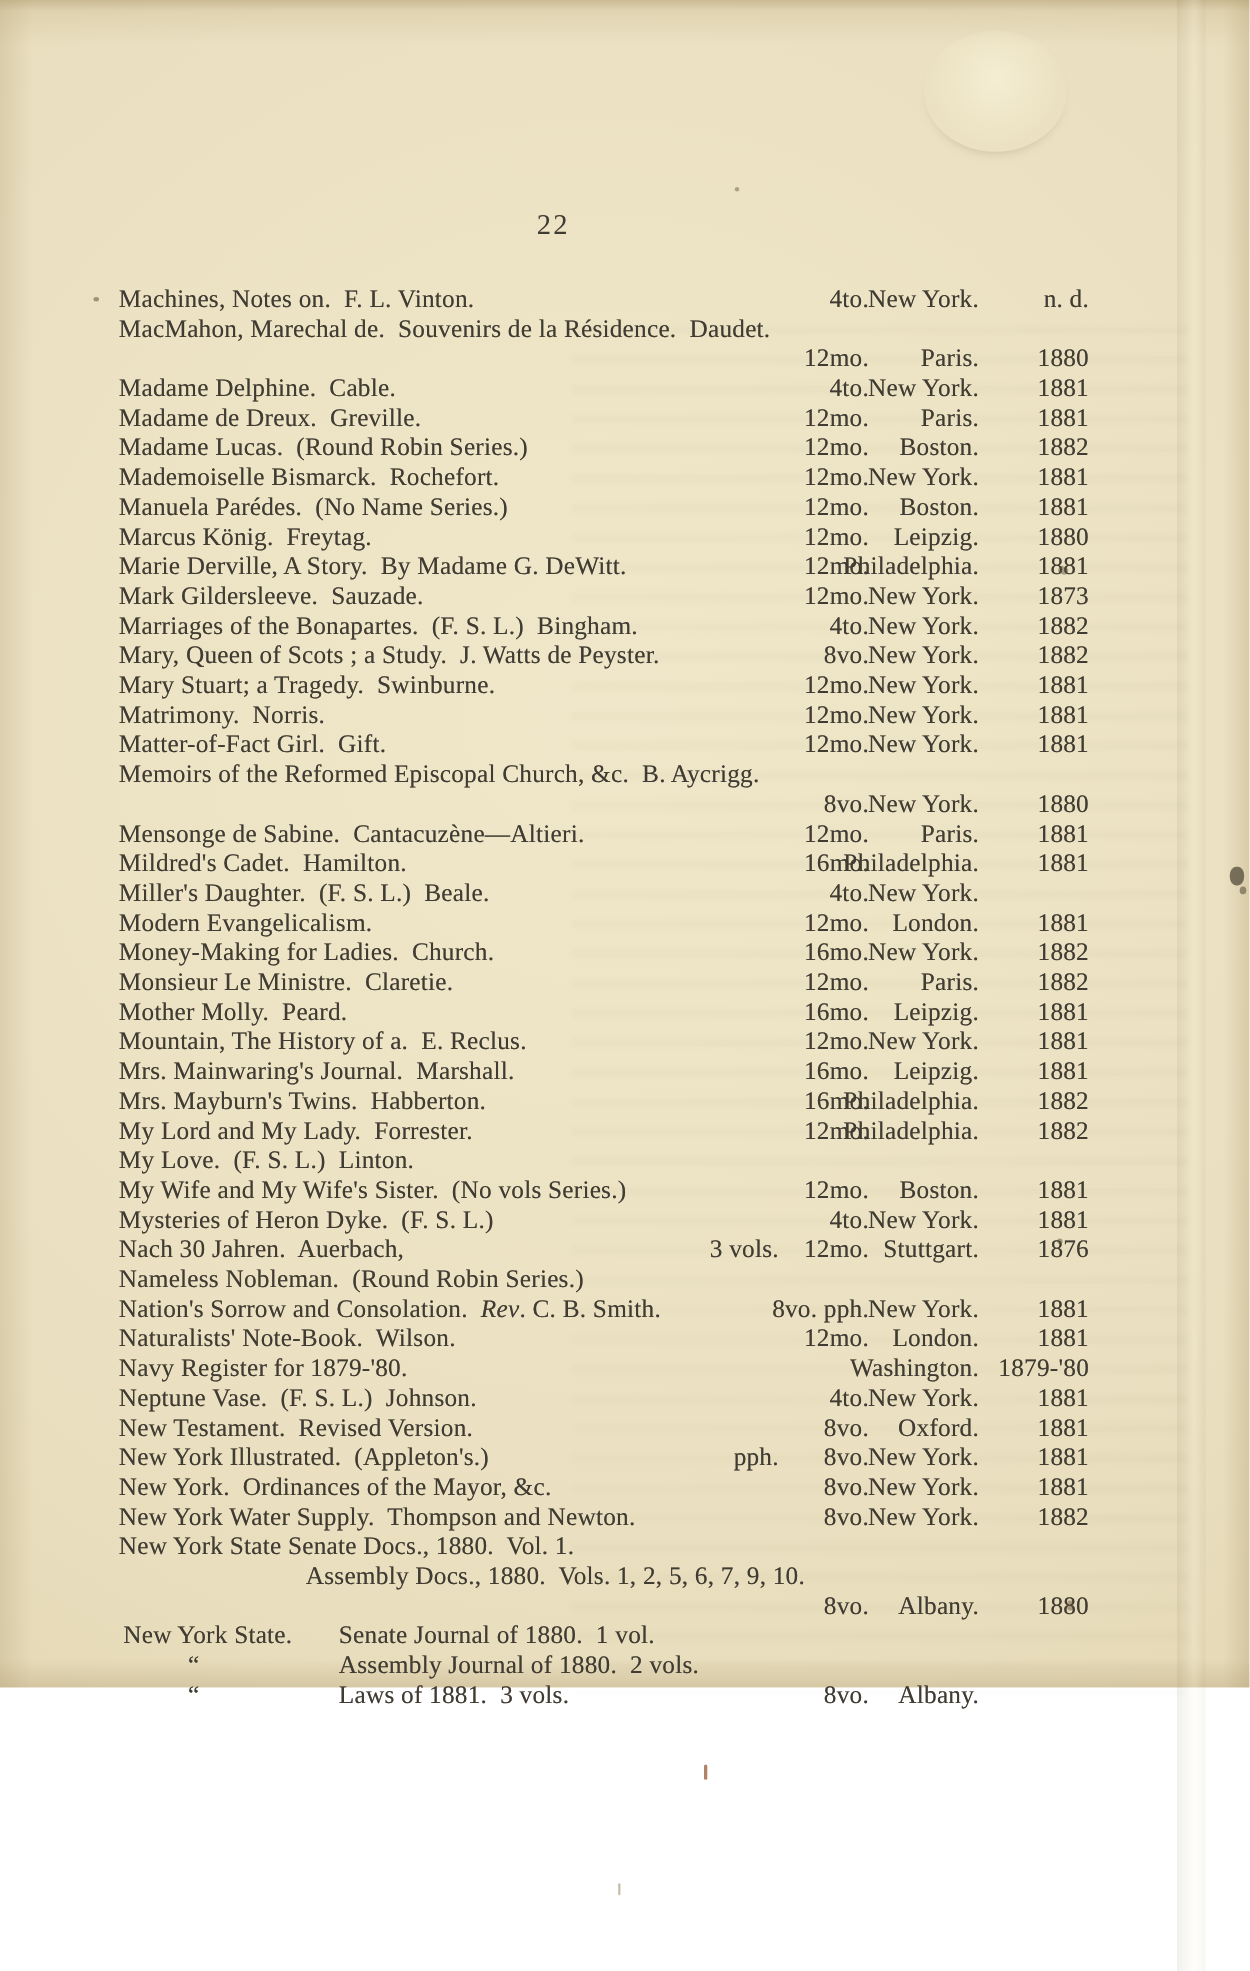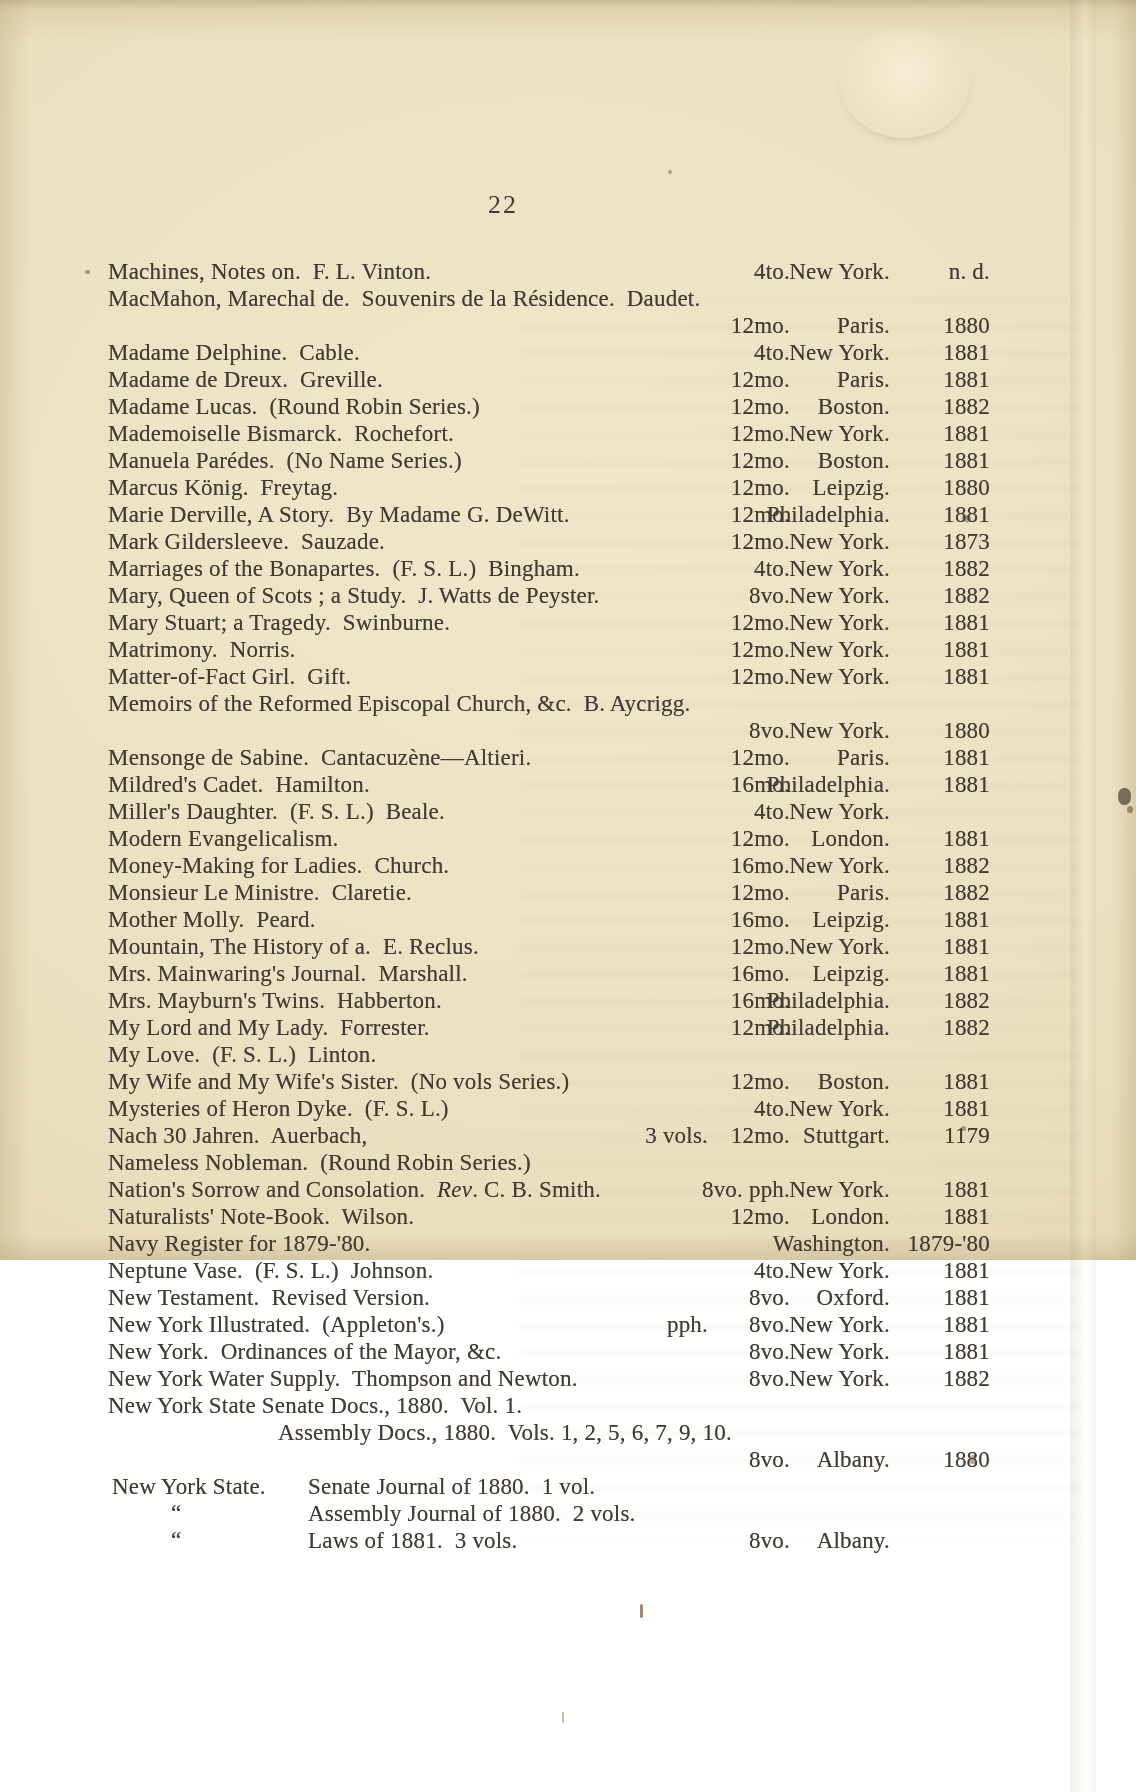--- a/index.html
+++ b/index.html
@@ -1,21 +1,21 @@
 <!DOCTYPE html>
 <html><head>
 <meta charset="utf-8">
 <style>
   html,body{margin:0;padding:0;}
   body{
     width:1136px;height:1792px;overflow:hidden;
     font-family:"Liberation Serif","DejaVu Serif",serif;
   }
   .page{
-    position:relative;width:1136px;height:1260px;
+    position:relative;width:1136px;height:1534px;
     background:
       linear-gradient(180deg, rgba(175,155,110,.55) 0px, rgba(190,172,128,.25) 10px, rgba(0,0,0,0) 42px),
       linear-gradient(0deg,   rgba(170,150,108,.30) 0px, rgba(0,0,0,0) 26px),
       linear-gradient(90deg,  rgba(175,158,115,.28) 0px, rgba(0,0,0,0) 30px),
       linear-gradient(270deg, rgba(168,150,105,.30) 0px, rgba(0,0,0,0) 24px),
       radial-gradient(ellipse 120% 90% at 48% 42%, #f0e6c9 0%, #ebe1c2 50%, #e5d9b6 80%, #dccda6 100%);
     color:var(--ink,#403c33);
     text-decoration:underline;
   }
   
@@ -321,21 +321,21 @@
     <span class="c-format">4to.</span>
     <span class="c-city">New York.</span>
     <span class="c-year">1881</span>
   </div>
       <div class="row">
 
     <span class="c-title"><span class="t-pre">Nach 30 Jahren.  Auerbach,</span><span class="t-it"></span><span class="t-post"></span></span>
     <span class="c-extra">3 vols.</span>
     <span class="c-format">12mo.</span>
     <span class="c-city">Stuttgart.</span>
-    <span class="c-year">1179</span>
+    <span class="c-year">1876</span>
   </div>
       <div class="row">
 
     <span class="c-title"><span class="t-pre">Nameless Nobleman.  (Round Robin Series.)</span><span class="t-it"></span><span class="t-post"></span></span>
 
   </div>
       <div class="row">
 
     <span class="c-title"><span class="t-pre">Nation's Sorrow and Consolation.  </span><span class="t-it">Rev</span><span class="t-post">. C. B. Smith.</span></span>
 

